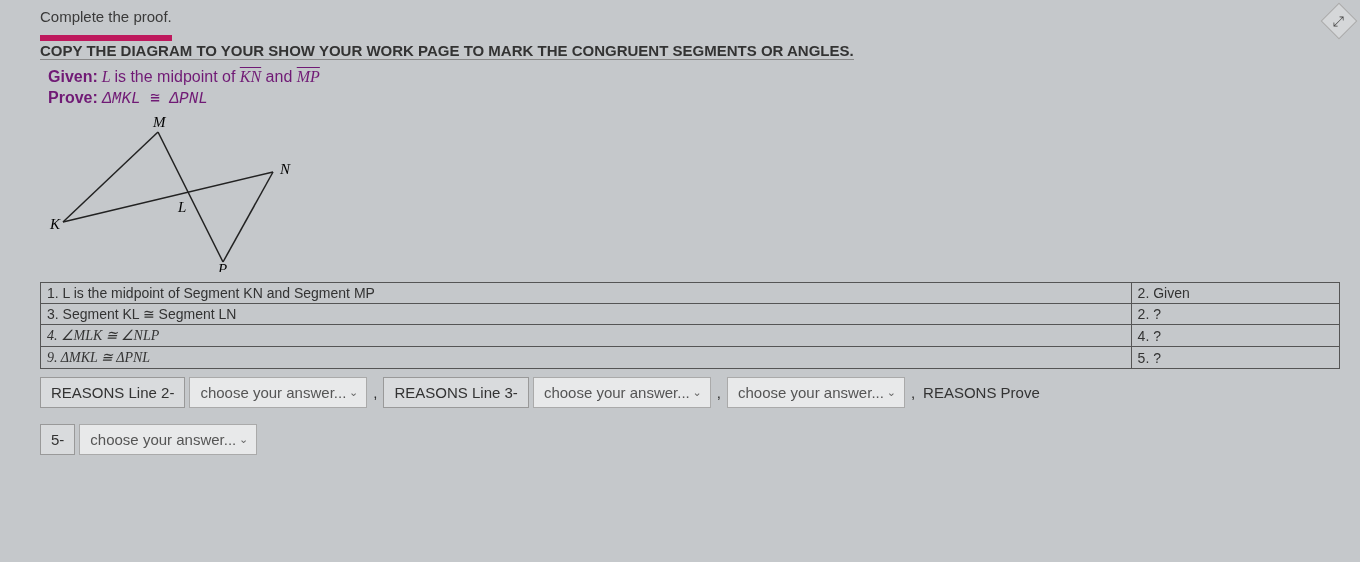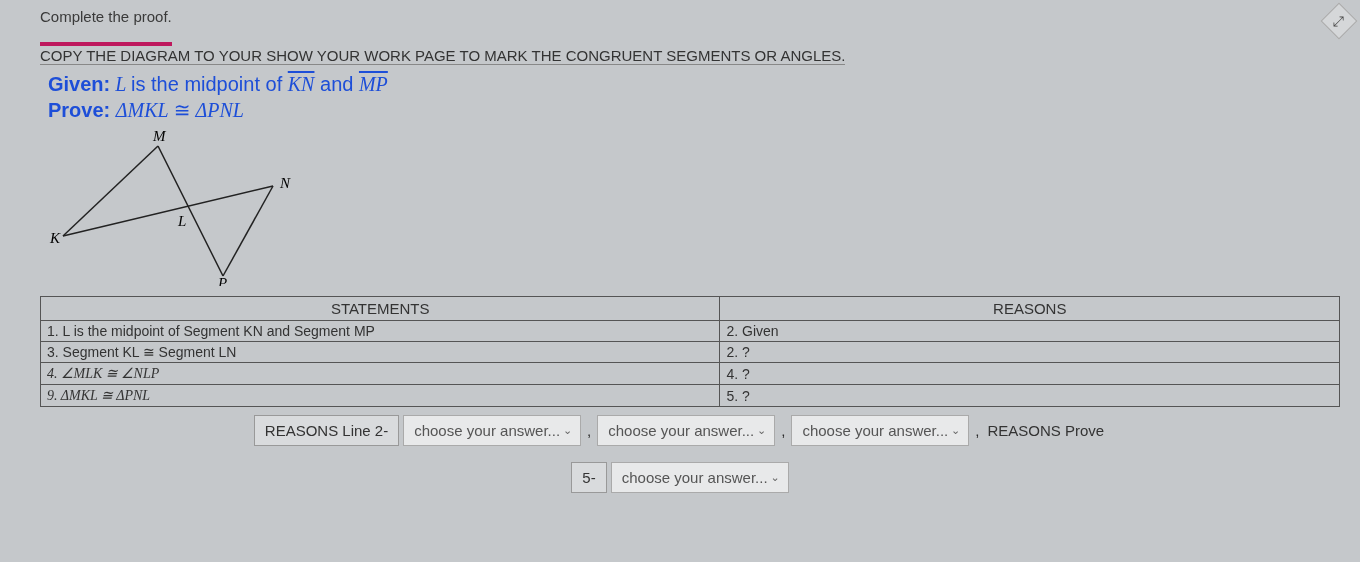--- a/index.html
+++ b/index.html
@@ -8,39 +8,39 @@
       background: #c5c8cb;
       width: 1360px;
       height: 562px;
       padding: 8px 40px;
       color: #2a2a2a;
       position: relative;
     }
     .instruction-line1 {
       font-size: 15px;
       color: #3a3a3a;
-      padding-bottom: 17px;
-      border-bottom: 4px solid #be185d;
+      padding-bottom: 10px;
+      border-bottom: 6px solid #be185d;
       display: inline-block;
     }
     .instruction-line2 {
       font-size: 15px;
-      font-weight: normal;
+      font-weight: bold;
       color: #333;
       margin-top: 1px;
       border-bottom: 1px solid #888;
       display: inline-block;
     }
     .given-prove {
       margin-top: 8px;
       margin-left: 8px;
     }
     .gp-line {
-      font-size: 20px;
-      color: #1d4ed8;
+      font-size: 16px;
+      color: #701a75;
       margin-bottom: 2px;
     }
     .gp-label { font-weight: bold; }
     .math-italic { font-style: italic; font-family: 'Times New Roman', serif; }
     .overline { text-decoration: overline; font-style: italic; font-family: 'Times New Roman', serif; }
     .diagram {
       margin-left: 8px;
       margin-top: 4px;
     }
     .proof-table {
@@ -64,21 +64,20 @@
     }
     .col-statements { width: 680px; }
     .col-reasons { width: 620px; }
     .answer-row {
       margin-top: 8px;
       display: flex;
       flex-wrap: wrap;
       align-items: center;
       gap: 4px;
       font-size: 15px;
-      justify-content: center;
     }
     .answer-row-2 { margin-top: 16px; }
     .answer-label {
       background: #d9dbdd;
       border: 1px solid #999;
       padding: 6px 10px;
       color: #333;
     }
     .answer-select {
       background: #e8e9ea;
@@ -103,21 +102,21 @@
       width: 26px;
       height: 26px;
       background: #d5d7d9;
       border: 1px solid #aaa;
       display: flex;
       align-items: center;
       justify-content: center;
       transform: rotate(45deg);
     }
     .expand-icon-inner { transform: rotate(-45deg); font-size: 14px; color: #444;}
-    .cong { font-family: Liberation Serif, serif; }
+    .cong { font-family: Liberation Mono, monospace; }
   </style>
 </head>
 <body>
 
 
 
 <div class="expand-icon-wrap">
   <span class="expand-icon-inner">⤢</span>
 </div>
 
@@ -143,24 +142,20 @@
     <text x="105" y="15" font-size="15" font-style="italic" font-family="Times New Roman">M</text>
     <text x="232" y="62" font-size="15" font-style="italic" font-family="Times New Roman">N</text>
     <text x="2" y="117" font-size="15" font-style="italic" font-family="Times New Roman">K</text>
     <text x="130" y="100" font-size="15" font-style="italic" font-family="Times New Roman">L</text>
     <text x="170" y="162" font-size="15" font-style="italic" font-family="Times New Roman">P</text>
   </svg>
 </div>
 
 <table class="proof-table">
   <tbody>
-      <tr>
-    <th class="col-statements">STATEMENTS</th>
-    <th class="col-reasons">REASONS</th>
-  </tr>
   <tr>
     <td>1. L is the midpoint of Segment KN and Segment MP</td>
     <td>2. Given</td>
   </tr>
   <tr>
     <td>3. Segment KL ≅ Segment LN</td>
     <td>2. ?</td>
   </tr>
   <tr>
     <td><span class="math-italic">4. ∠MLK ≅ ∠NLP</span></td>
@@ -174,20 +169,21 @@
   </table>
 
 <div class="answer-row">
   <span class="answer-label">REASONS Line 2-</span>
   <span class="answer-select">
     <span>choose your answer...</span>
     <span class="chev">⌄</span>
   </span>
   <span class="comma">,</span>
 
+  <span class="answer-label">REASONS Line 3-</span>
   <span class="answer-select">
     <span>choose your answer...</span>
     <span class="chev">⌄</span>
   </span>
   <span class="comma">,</span>
 
   <span class="answer-select">
     <span>choose your answer...</span>
     <span class="chev">⌄</span>
   </span>

